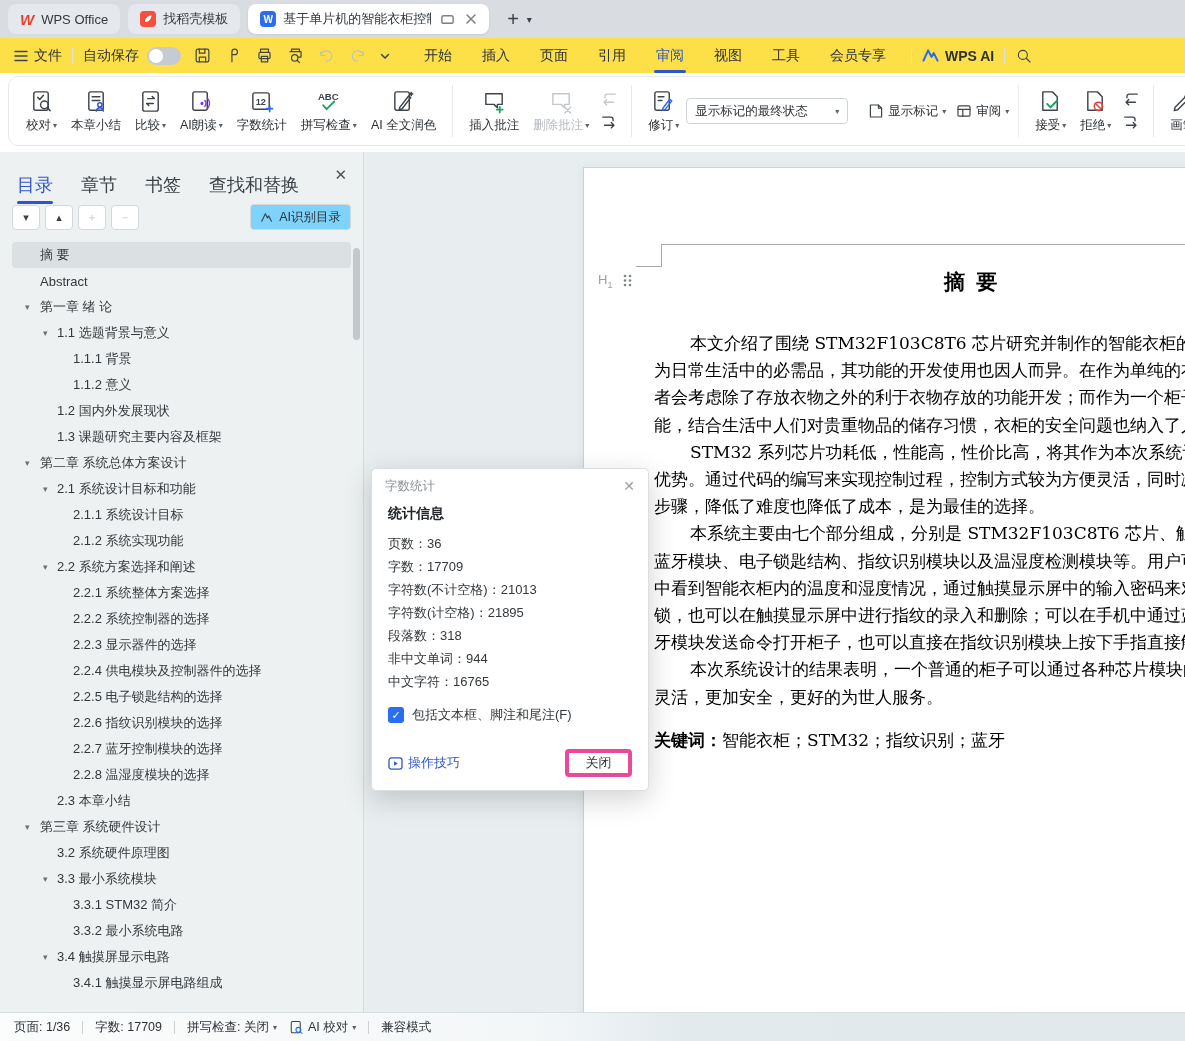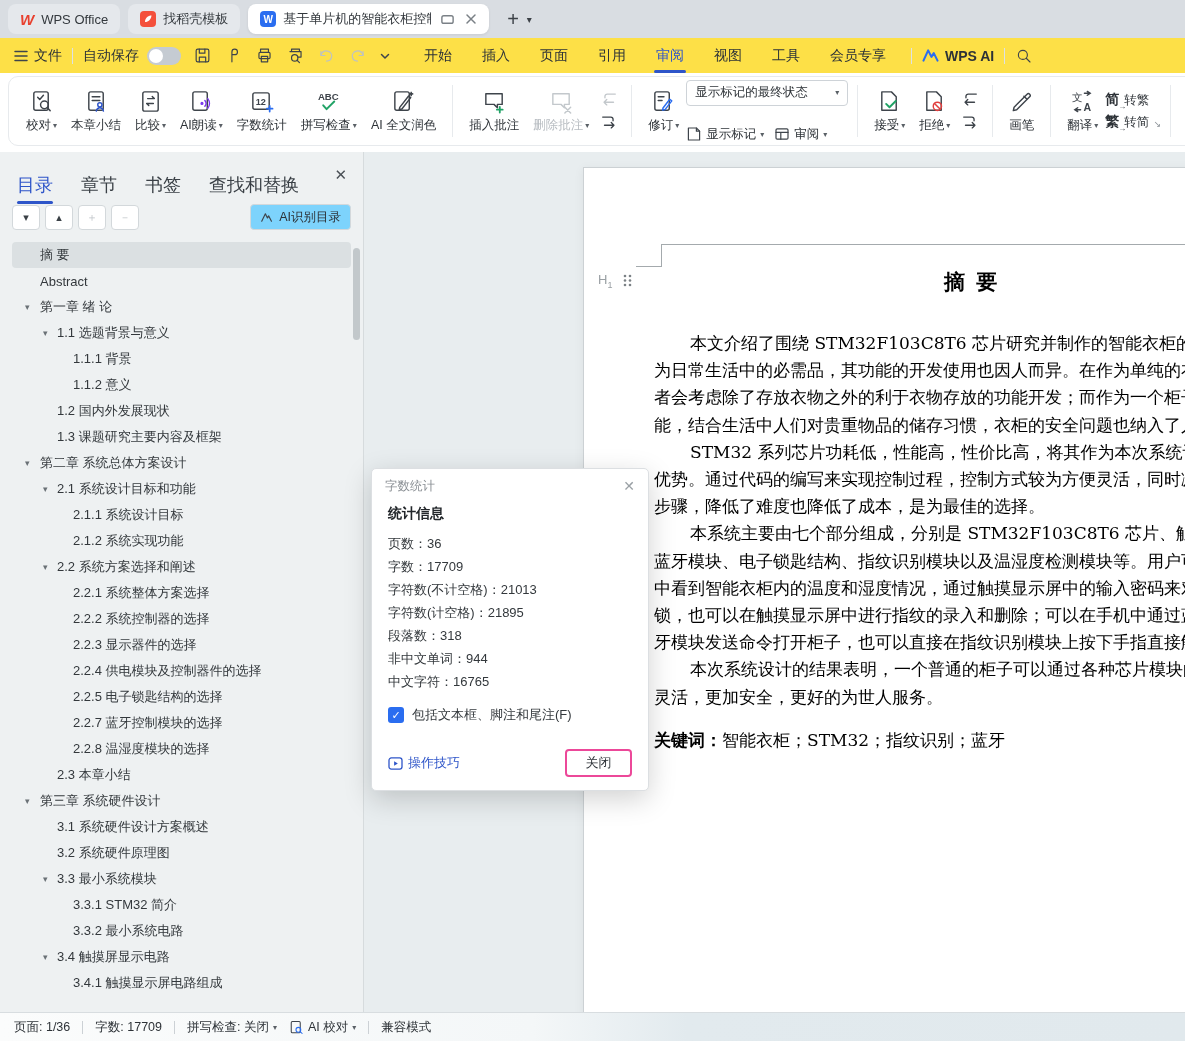--- a/index.html
+++ b/index.html
@@ -38,21 +38,21 @@
   .rib-panel { position:absolute; left:8px; right:-30px; top:3px; bottom:6px; border:1px solid #e7eaed; border-radius:10px; display:flex; align-items:center; padding:0 10px; overflow:hidden; }
   .rbtn { display:flex; flex-direction:column; align-items:center; gap:3px; padding:5px 7px; border-radius:6px; flex:none; }
   .rlabel { font-size:12.5px; color:#2d3237; white-space:nowrap; display:flex; align-items:center; gap:2px; }
   .caret { font-size:8px; color:#5a6066; }
   .ic { width:25px; height:25px; }
   svg.ln { fill:none; stroke:#3e444b; stroke-width:1.5; stroke-linecap:round; stroke-linejoin:round; }
   .gdiv { width:1px; align-self:stretch; margin:8px 9px; background:#e7eaed; flex:none; }
   .dis .rlabel { color:#b7bcc1; }
   .dis svg.ln, .dis svg.ln * { stroke:#c3c8cc; }
   .navcol { display:flex; flex-direction:column; gap:8px; justify-content:center; padding:0 4px; flex:none; }
-  .rev-col { display:flex; flex-direction:column; gap:20px; justify-content:center; flex:none; }
+  .rev-col { display:flex; flex-direction:row; gap:20px; justify-content:center; flex:none; }
   .combo { width:162px; height:26px; border:1px solid #ced3d8; border-radius:4px; background:#fff; display:flex; align-items:center; justify-content:space-between; padding:0 8px; font-size:12.5px; }
   .small-row { display:flex; gap:10px; align-items:center; }
   .sbtn { display:flex; align-items:center; gap:4px; font-size:12.5px; white-space:nowrap; }
   .cjk-conv { display:flex; flex-direction:column; gap:4px; justify-content:center; position:relative; padding-right:12px; flex:none; }
   .conv-row { display:flex; align-items:center; gap:5px; font-size:12.5px; white-space:nowrap; }
   .conv-char { font-size:14px; font-weight:700; position:relative; }
   .conv-char i { font-style:normal; position:absolute; right:-7px; bottom:-2px; font-size:8px; color:#3e444b; }
   .launcher { position:absolute; right:0; bottom:2px; font-size:9px; color:#8a9096; }
 
   
@@ -96,21 +96,21 @@
   .wc-dialog { position:absolute; left:371px; top:468px; width:278px; height:323px; background:#fff; border:1px solid #dcdfe2; border-radius:5px; box-shadow:0 8px 28px rgba(0,0,0,.18); z-index:50; }
   .wc-head { height:34px; display:flex; align-items:center; justify-content:space-between; padding:0 13px; font-size:12.5px; color:#8b9095; }
   .wc-close { color:#9aa0a5; font-size:14px; }
   .wc-body { padding:2px 16px 0 16px; }
   .wc-section { font-size:14px; font-weight:700; color:#22262a; margin-bottom:9px; }
   .wc-row { font-size:13px; color:#33383c; height:23px; line-height:23px; }
   .wc-check { display:flex; align-items:center; gap:8px; margin-top:13px; font-size:13px; color:#33383c; }
   .cbox { width:16px; height:16px; border-radius:3px; background:#2a6df0; display:flex; align-items:center; justify-content:center; color:#fff; font-size:11px; flex:none; }
   .wc-foot { position:absolute; left:16px; right:16px; bottom:13px; display:flex; align-items:center; justify-content:space-between;margin-top:18px; }
   .tips { display:flex; align-items:center; gap:5px; color:#2e55c9; font-size:13px; }
-  .wc-close-btn { width:67px; height:28px; border:2px solid #ec4899; border-radius:4px; background:#fff; font-size:13px; color:#2d3237; display:flex; align-items:center; justify-content:center; }
+  .wc-close-btn { width:67px; height:28px; border:4px solid #ec4899; border-radius:4px; background:#fff; font-size:13px; color:#2d3237; display:flex; align-items:center; justify-content:center; }
 
   
   .statusbar { position:absolute; left:0; bottom:0; width:100%; height:29px; border-top:1px solid #d8dde0;
                background:linear-gradient(90deg,#fbfcfc 0,#f4f7f8 45%,#e2eaee 58%,#e1e9ed 100%);
                display:flex; align-items:center; padding:0 14px; font-size:12.5px; color:#2d3237; gap:12px; }
   .sdiv { width:1px; height:13px; background:#ccd1d5; }
   .s-item { display:flex; align-items:center; gap:4px; white-space:nowrap; }
 </style>
 </head>
 <body>
@@ -570,20 +570,24 @@
       <div class="o-item lvl2">
 
         <span class="o-text">2.2.4 供电模块及控制器件的选择</span>
       </div>
 
       <div class="o-item lvl2">
 
         <span class="o-text">2.2.5 电子锁匙结构的选择</span>
       </div>
 
+      <div class="o-item lvl2">
+
+        <span class="o-text">2.2.6 指纹识别模块的选择</span>
+      </div>
 
       <div class="o-item lvl2">
 
         <span class="o-text">2.2.7 蓝牙控制模块的选择</span>
       </div>
 
       <div class="o-item lvl2">
 
         <span class="o-text">2.2.8 温湿度模块的选择</span>
       </div>
@@ -591,24 +595,20 @@
       <div class="o-item lvl1">
 
         <span class="o-text">2.3 本章小结</span>
       </div>
 
       <div class="o-item lvl0 arr">
         <span class="o-arrow">▾</span>
         <span class="o-text">第三章 系统硬件设计</span>
       </div>
 
-      <div class="o-item lvl1">
-
-        <span class="o-text">3.1 系统硬件设计方案概述</span>
-      </div>
 
       <div class="o-item lvl1">
 
         <span class="o-text">3.2 系统硬件原理图</span>
       </div>
 
       <div class="o-item lvl1 arr">
         <span class="o-arrow">▾</span>
         <span class="o-text">3.3 最小系统模块</span>
       </div>

